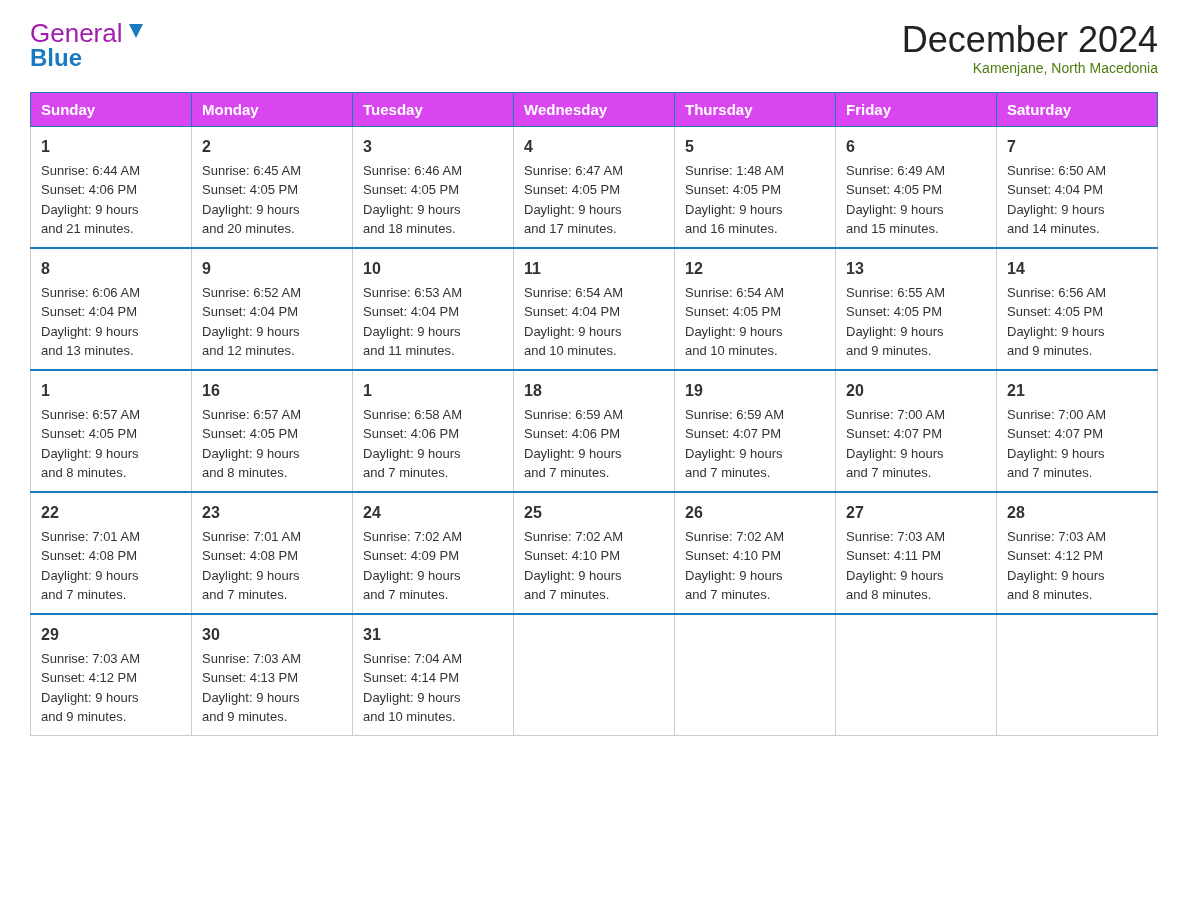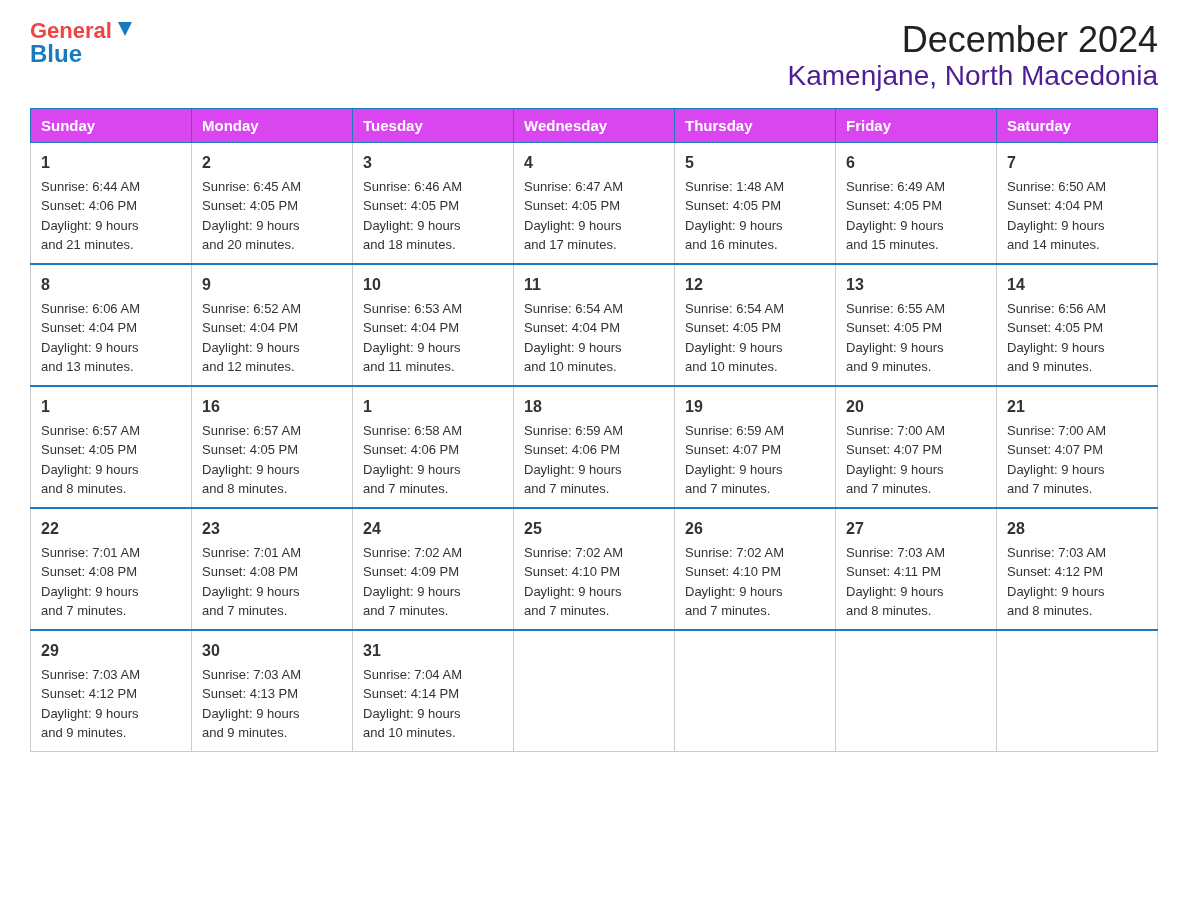--- a/index.html
+++ b/index.html
@@ -19,23 +19,23 @@
     .title-block {
       text-align: right;
     }
     .title-block h1 {
       font-size: 36px;
       font-weight: normal;
       color: #222;
       line-height: 1.1;
     }
     .title-block h2 {
-      font-size: 28px;
+      font-size: 14px;
       font-weight: normal;
-      color: #4c1d95;
+      color: #4d7c0f;
     }
     table {
       width: 100%;
       border-collapse: collapse;
       table-layout: fixed;
     }
     thead tr th {
       background-color: #d946ef;
       color: #fff;
       font-size: 15px;
@@ -66,23 +66,23 @@
     }
     .logo-wrapper {
       display: flex;
       align-items: center;
     }
     .logo-name-block {
       display: flex;
       flex-direction: column;
     }
     .general-text {
-      font-size: 22px;
-      font-weight: bold;
-      color: #ef4444;
+      font-size: 26px;
+      font-weight: normal;
+      color: #a21caf;
       line-height: 1;
     }
     .blue-text {
       font-size: 24px;
       font-weight: bold;
       color: #1a7abf;
       line-height: 1;
     }
   </style>
 </head>

